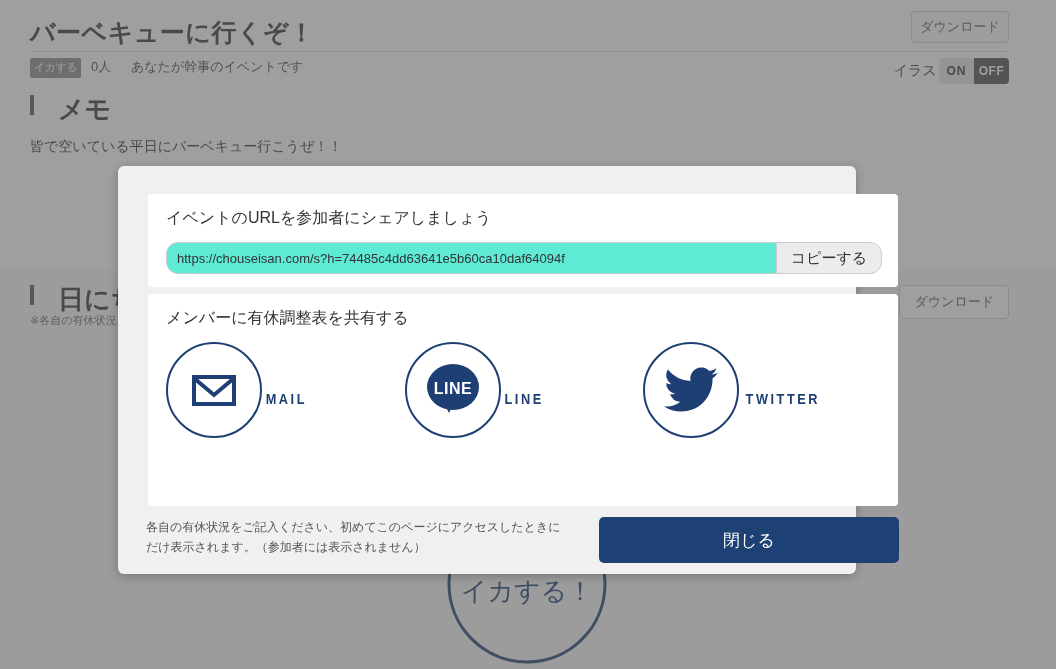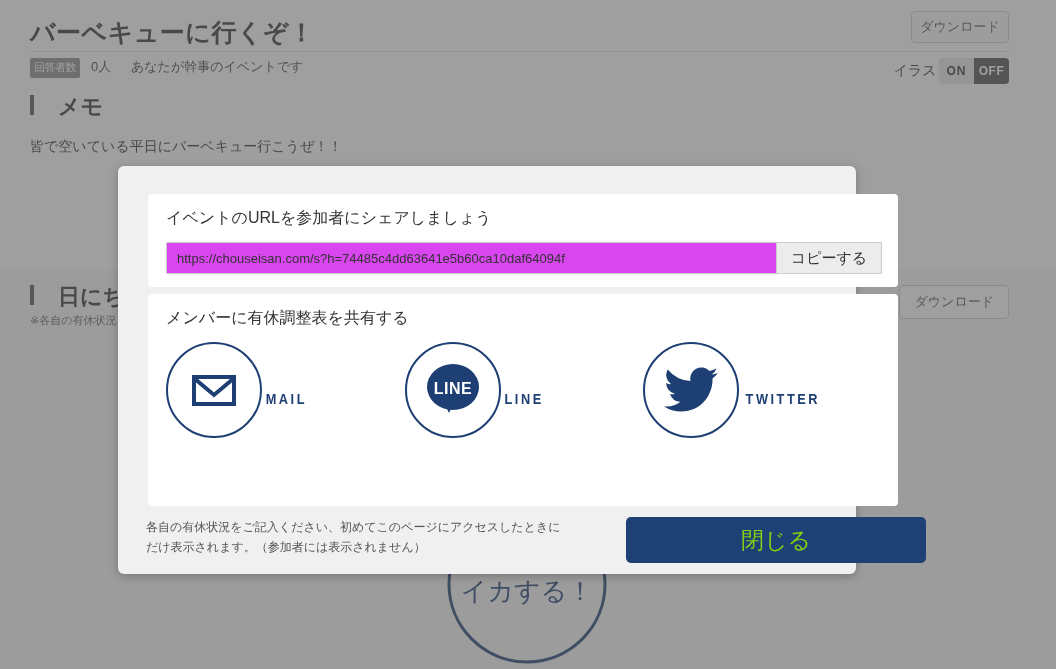--- a/index.html
+++ b/index.html
@@ -62,21 +62,21 @@
     font-size: 12px; font-weight: bold; letter-spacing: 1px;
     display: flex; align-items: center; justify-content: center;
   }
   .toggle-off {
     flex: 1; background: #4c4c4c; color: #ffffff;
     font-size: 12px; font-weight: bold; letter-spacing: 0.5px;
     display: flex; align-items: center; justify-content: center;
   }
 
   .section-head {
-    position: absolute; font-size: 22px; font-weight: bold; color: #333333;
+    position: absolute; font-size: 26px; font-weight: bold; color: #333333;
     padding-left: 28px; white-space: nowrap;
   }
   .section-head::before {
     content: ""; position: absolute; left: 0; top: 3px;
     width: 4px; height: 20px; background: #555555;
   }
   #memo-head { left: 30px; top: 92px; }
   .memo-body {
     position: absolute; left: 30px; top: 138px;
     font-size: 14px; color: #333333;
@@ -123,22 +123,22 @@
   #share-card { left: 30px; top: 128px; width: 750px; height: 375px; height: 212px; }
 
   .card-title {
     position: absolute; left: 18px; top: 14px;
     font-size: 16px; color: #333333; white-space: nowrap;
   }
 
   .url-row {
     position: absolute; left: 18px; top: 48px;
     width: 716px; height: 32px;
-    display: flex; border: 1px solid #cccccc; border-radius: 1px;
-    overflow: hidden; background: #d946ef;
+    display: flex; border: 1px solid #cccccc; border-radius: 12px;
+    overflow: hidden; background: #5eead4;
   }
   .url-input {
     flex: 1; border: none; outline: none; background: transparent;
     padding: 0 10px; font-size: 13px; color: #333333;
     font-family: "Liberation Sans", sans-serif;
   }
   .copy-btn {
     width: 105px; background: #ececec; border-left: 1px solid #cccccc;
     font-size: 15px; color: #333333;
     display: flex; align-items: center; justify-content: center;
@@ -165,41 +165,41 @@
     letter-spacing: 3px; font-family: "Liberation Sans", sans-serif;
     transform: scaleX(0.85);
   }
 
   .footnote {
     position: absolute; left: 146px; top: 518px;
     width: 420px;
     font-size: 12px; color: #555555; line-height: 1.65;
   }
   #close-btn {
-    position: absolute; left: 626px; top: 517px;
+    position: absolute; left: 599px; top: 517px;
     width: 300px; height: 46px;
     background: #1d4174; border-radius: 5px;
-    color: #84cc16; font-size: 23px;
+    color: #ffffff; font-size: 17px;
     display: flex; align-items: center; justify-content: center;
     cursor: pointer; border: none;
     font-family: "Liberation Sans", sans-serif;
   }
 </style>
 </head>
 <body>
 
 <div id="page-root">
 
   <div class="bg-band"></div>
 
   <div class="bg-header">
     <div class="bg-title">バーベキューに行くぞ！</div>
     <div class="edit-event-btn">ダウンロード</div>
     <div class="header-rule"></div>
-    <div class="resp-badge">回答者数</div>
+    <div class="resp-badge">イカする</div>
     <div class="resp-count">0人</div>
     <div class="organizer-note">あなたが幹事のイベントです</div>
     <div class="illust-label">イラスト</div>
     <div class="toggle-wrap">
       <div class="toggle-on">ON</div>
       <div class="toggle-off">OFF</div>
     </div>
   </div>
 
   <div class="section-head" id="memo-head">メモ</div>

